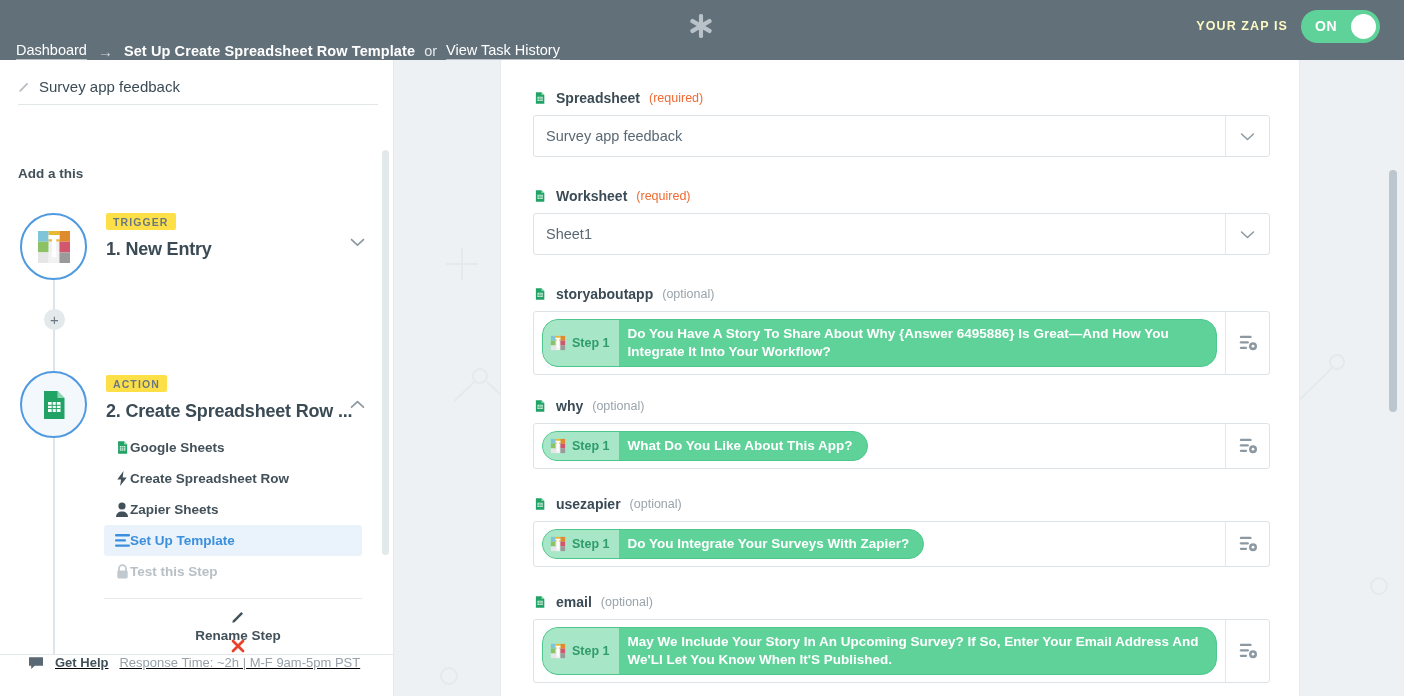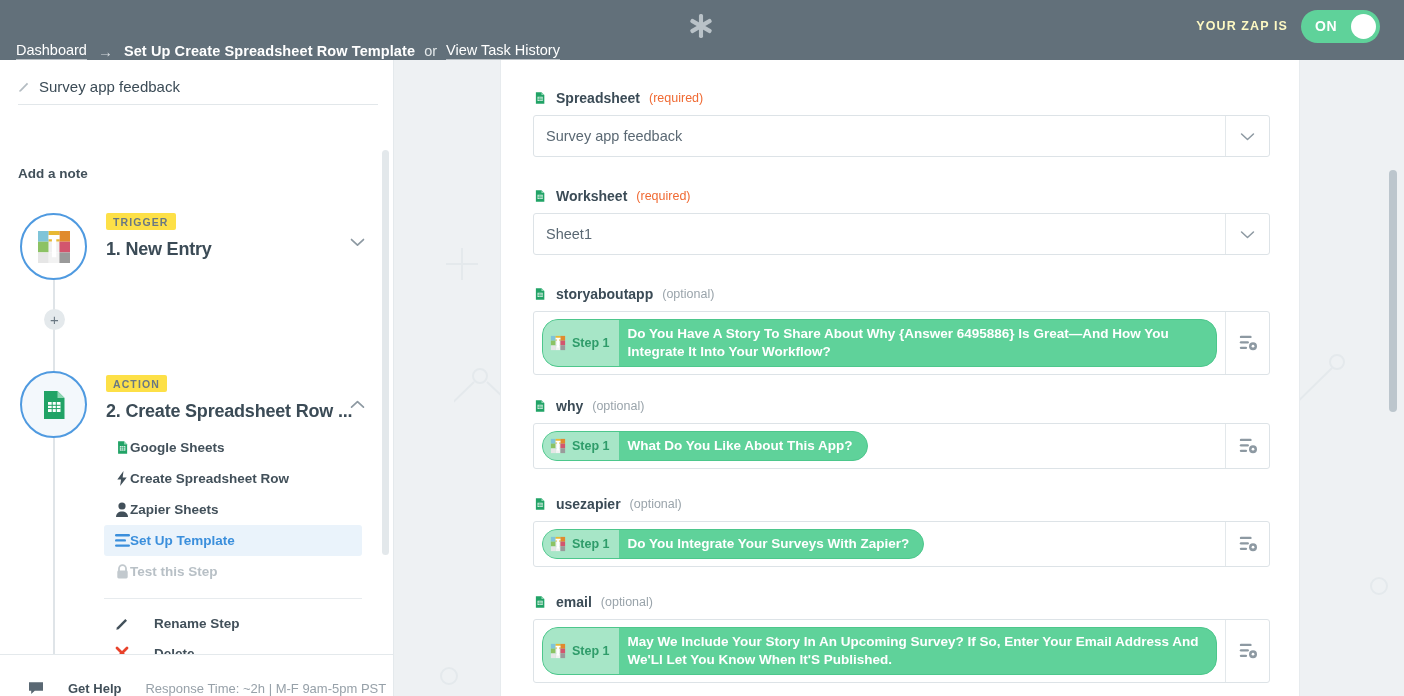--- a/index.html
+++ b/index.html
@@ -139,39 +139,40 @@
   .substep.disabled { color: #b8c0c6; cursor: default; }
   .substep .si { width: 16px; height: 16px; flex: none;
                  display: flex; align-items: center; justify-content: center; }
 
   .substeps-sep {
     position: absolute; left: 104px; top: 546px;
     width: 258px; height: 1px; background: #e7ebee;
   }
   .sidebar-actions { position: absolute; left: 104px; top: 556px; width: 258px; }
   .sb-action {
-    display: flex; align-items: center; gap: 24px;
+    display: flex; align-items: center; gap: 4px;
     height: 30px; padding-left: 10px;
     font-size: 13.5px; font-weight: bold; color: #42505a;
     cursor: pointer;
+    flex-direction: column;
   }
   .sb-action .si { width: 16px; height: 16px; flex: none;
                    display: flex; align-items: center; justify-content: center; }
 
   .sidebar-scroll {
     position: absolute; right: 4px; top: 98px;
     width: 7px; height: 405px; border-radius: 4px;
     background: #e3e8eb; cursor: pointer;
   }
 
   .footer {
     position: absolute; bottom: 0; left: 0;
     width: 394px; height: 42px;
     background: #ffffff; border-top: 1px solid #e4e9ec;
-    display: flex; align-items: flex-end; padding-left: 28px; gap: 24px;
+    display: flex; align-items: flex-start; padding-left: 28px; gap: 11px; text-decoration: underline;
   }
   .chat-ico { width: 16px; height: 16px; color: #5a6873; flex: none; }
   .get-help { font-size: 13px; font-weight: bold; color: #42505a; cursor: pointer; }
   .resp-time { font-size: 13px; color: #97a1a9; }
 
   
   .canvas {
     position: absolute; top: 52px; left: 394px;
     width: 1010px; height: 644px;
     background: #eef1f3; overflow: hidden;
@@ -282,21 +283,21 @@
 
 <div class="sidebar">
 
   <div class="note-head">
     <svg class="pencil-ico" viewBox="0 0 16 16">
       <path d="M2 12.5 L11 3.5 L12.5 5 L3.5 14 L1.5 14.5 Z" fill="currentColor"></path>
     </svg>
     <span class="note-title">Survey app feedback</span>
   </div>
 
-  <div class="add-note">Add a note</div>
+  <div class="add-note">Add a this</div>
 
   <div class="rail"></div>
   <div class="plus-node">+</div>
 
   <div class="step" style="top:160px;">
     <div class="step-bubble" style="top:1px;">
       <svg class="tf-ico" width="36" height="36" viewBox="0 0 36 36">
         <rect x="2" y="2" width="10.7" height="10.7" fill="#7fc4d8"></rect>
         <rect x="12.7" y="2" width="10.7" height="10.7" fill="#e8b833"></rect>
         <rect x="23.4" y="2" width="10.6" height="10.7" fill="#e08a2e"></rect>

